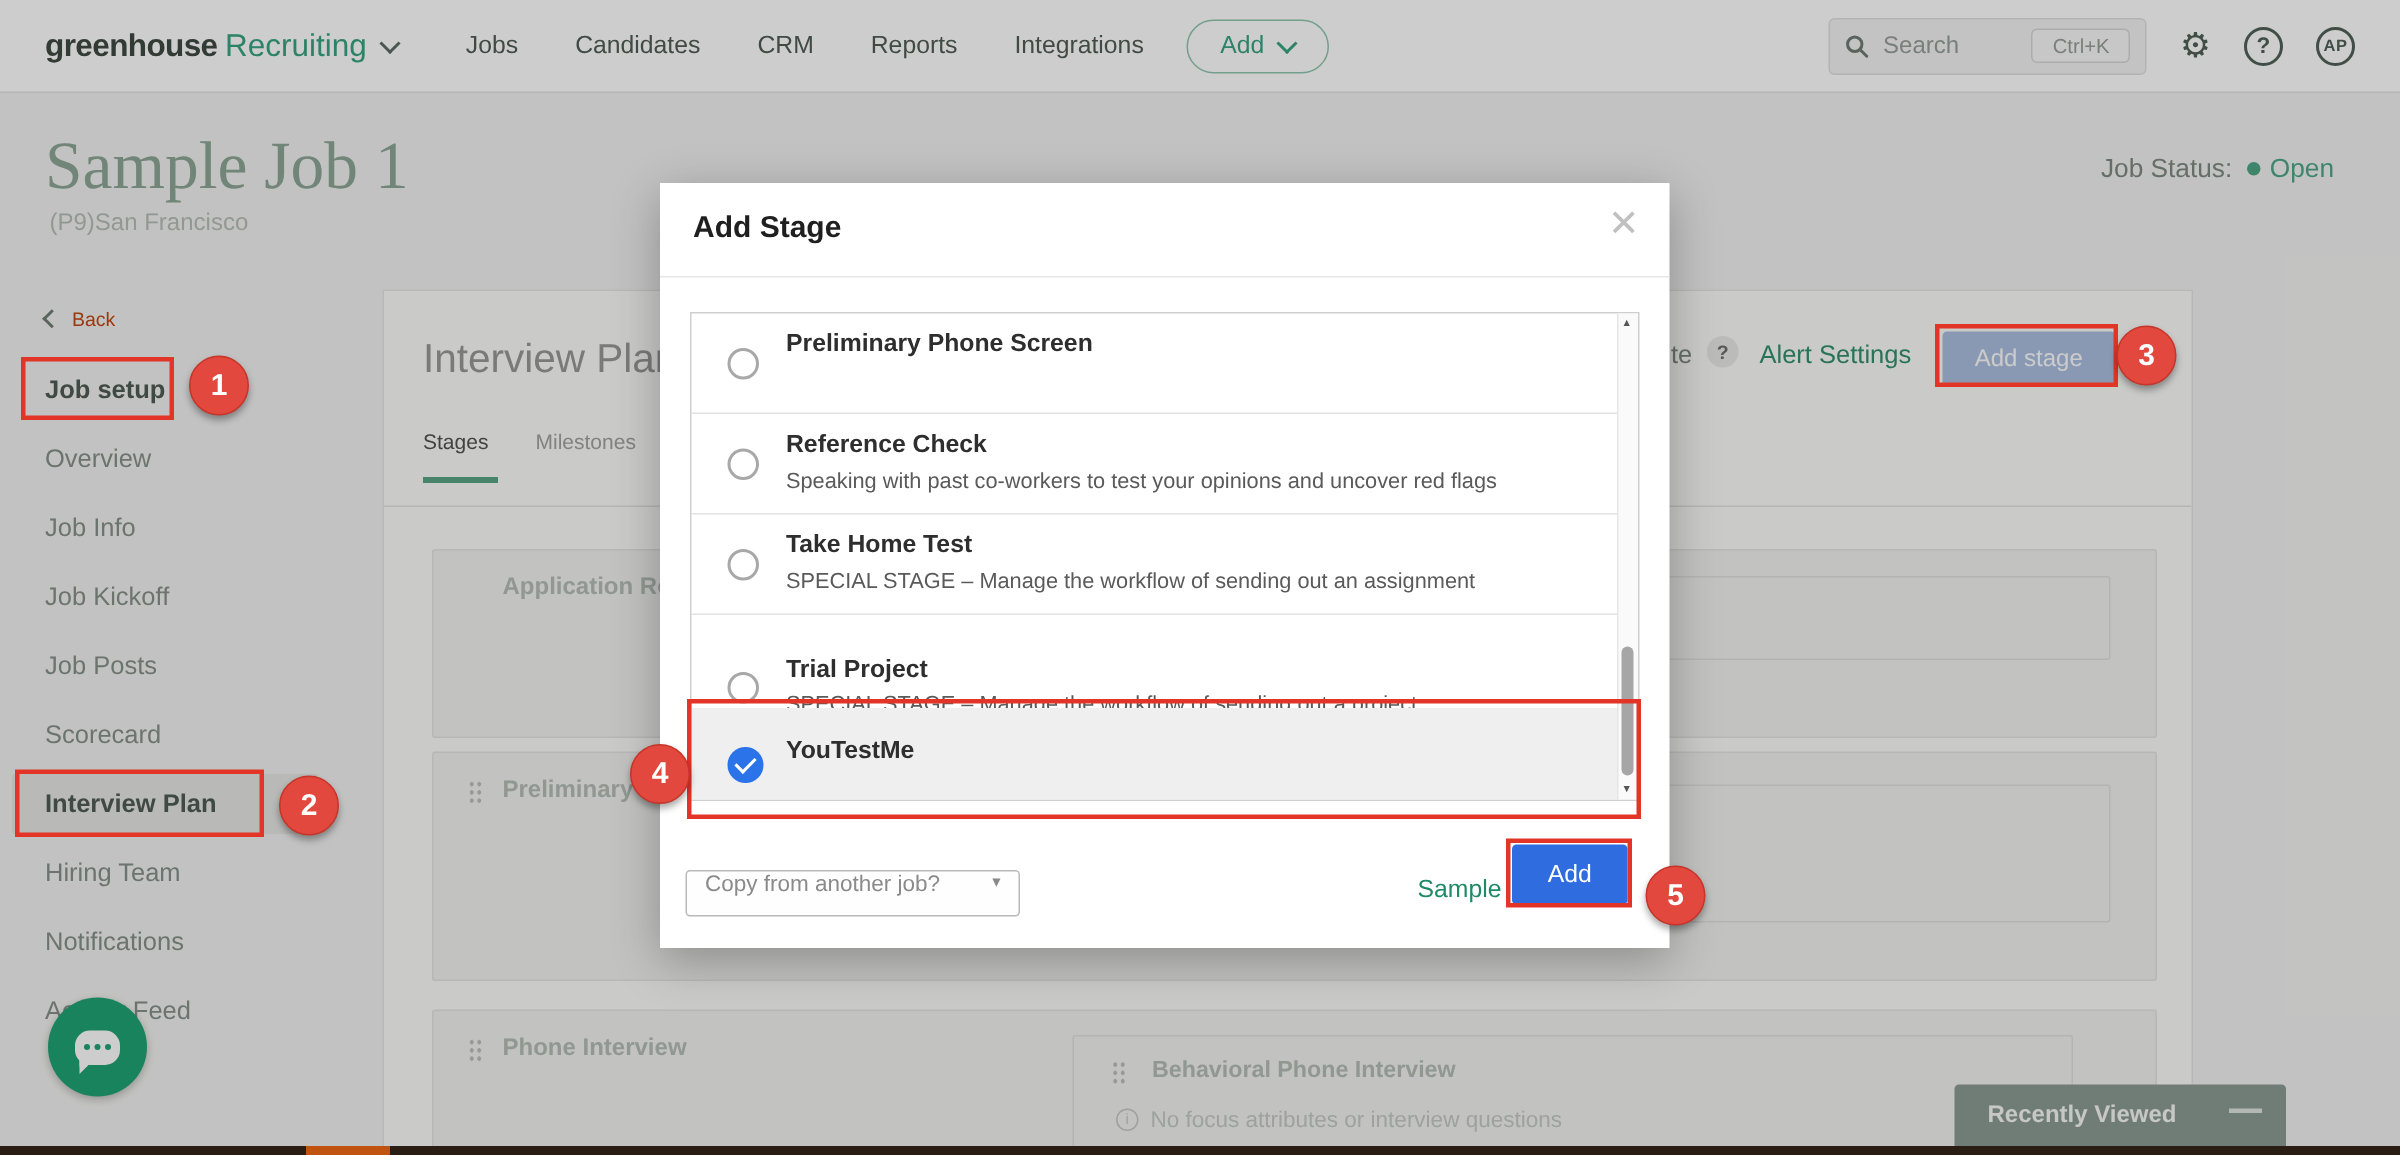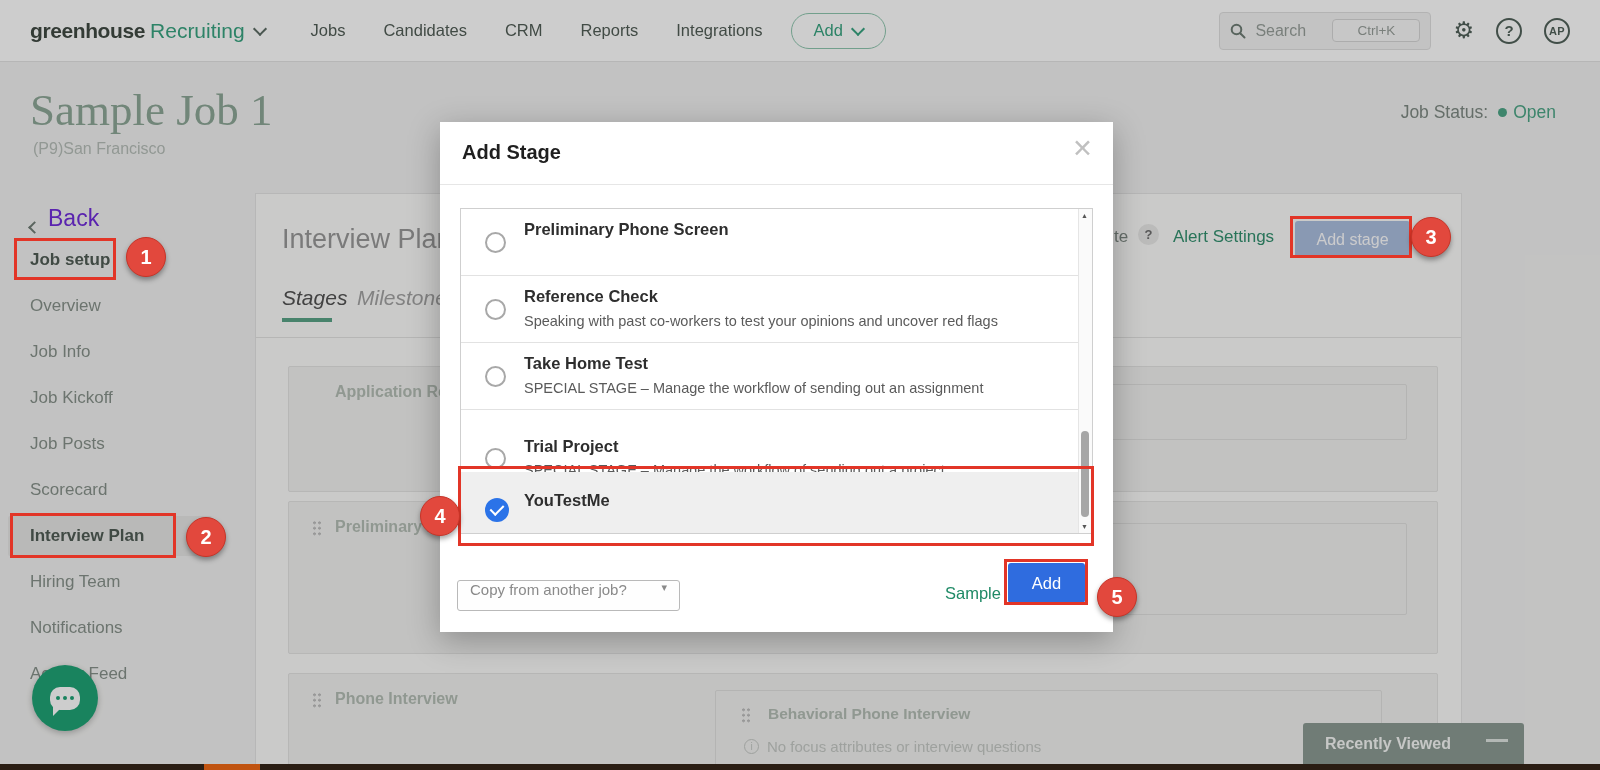--- a/index.html
+++ b/index.html
@@ -15,54 +15,54 @@
   .chev{display:inline-block;width:8px;height:8px;border-right:2px solid currentColor;border-bottom:2px solid currentColor;transform:rotate(45deg);}
   .logo .chev{color:#5a6a62;margin-left:10px;margin-top:-4px;}
   .navlinks{display:flex;align-items:center;margin-left:46px;gap:38px;}
   .navlink{font-size:16.5px;color:#4e5a53;cursor:pointer;}
   .add-pill{margin-left:28px;display:flex;align-items:center;gap:10px;border:1.5px solid #8cc5ad;
             border-radius:19px;height:36px;padding:0 22px;color:#35a27e;font-size:16.5px;background:#fff;cursor:pointer;}
   .add-pill .chev{color:#35a27e;margin-top:-3px;}
   .search{margin-left:auto;width:212px;height:38px;background:#f3f3f3;border:1px solid #dfdfdf;border-radius:4px;
           display:flex;align-items:center;padding:0 10px;box-sizing:border-box;gap:9px;cursor:text;}
   .search-text{font-size:16px;color:#959d98;flex:1;}
-  .kbd{border:1px solid #d6d6d6;border-radius:4px;padding:3px 24px;font-size:13.5px;color:#959d98;background:#f8f8f8;}
+  .kbd{border:1px solid #d6d6d6;border-radius:4px;padding:3px 13px;font-size:13.5px;color:#959d98;background:#f8f8f8;}
   .navicon{margin-left:22px;cursor:pointer;display:flex;align-items:center;justify-content:center;}
   .gear{font-size:23px;color:#4e5f57;}
   .circle-ic{width:26px;height:26px;border:2px solid #4e5f57;border-radius:50%;color:#4e5f57;
              display:flex;align-items:center;justify-content:center;font-size:15px;font-weight:700;box-sizing:border-box;}
   .avatar{font-size:11px;letter-spacing:.3px;}
 
   
   .page-title{position:absolute;left:30px;top:84px;font-family:"Liberation Serif",serif;font-weight:500;
               font-size:45px;color:#8ba595;}
   .page-sub{position:absolute;left:33px;top:140px;font-size:16px;color:#b4bcb7;}
   .job-status{position:absolute;right:44px;top:102px;font-size:17.5px;color:#7c8781;}
   .job-status .dot{display:inline-block;width:9px;height:9px;border-radius:50%;background:#4aa485;margin:0 6px 1px 10px;}
   .job-status .open{color:#4aa485;}
 
   
-  .back{position:absolute;left:30px;top:205px;font-size:23px;color:#6d28d9;cursor:pointer;display:flex;align-items:flex-end;gap:9px;}
+  .back{position:absolute;left:30px;top:205px;font-size:13px;color:#c2410c;cursor:pointer;display:flex;align-items:center;gap:9px;}
   .back .chev{transform:rotate(135deg);width:7px;height:7px;color:#6d7a73;}
   .side-item{position:absolute;left:0;padding-left:30px;height:40px;line-height:40px;font-size:17px;color:#848f88;cursor:pointer;}
   .side-item.bold{font-weight:700;color:#4d5952;}
   .side-item.active{left:8px;padding-left:22px;width:182px;background:#e6e6e5;border-radius:2px;}
 
   
   .chat{position:absolute;left:32px;top:665px;width:66px;height:66px;border-radius:50%;background:#1ba273;
         box-shadow:0 2px 6px rgba(0,0,0,.25);cursor:pointer;display:flex;align-items:center;justify-content:center;}
   .bubble{position:relative;width:30px;height:23px;background:#fff;border-radius:10px;display:flex;align-items:center;justify-content:center;gap:3px;}
   .bubble:after{content:"";position:absolute;left:3px;bottom:-6px;border:5px solid transparent;border-top-color:#fff;border-left-color:#fff;}
   .bubble i{width:4px;height:4px;border-radius:50%;background:#1ba273;}
 
   
   .panel{position:absolute;left:255px;top:193px;width:1207px;height:577px;background:#fbfbfa;
          border:1px solid #e4e4e3;box-sizing:border-box;overflow:hidden;}
   .panel-title{position:absolute;left:26px;top:30px;font-size:27px;color:#969696;}
-  .tab{position:absolute;top:92px;font-size:21px;cursor:pointer;font-style:italic;}
+  .tab{position:absolute;top:92px;font-size:14px;cursor:pointer;}
   .tab.t0{left:26px;color:#4f4f4f;}
   .tab.t1{left:101px;color:#a0a0a0;}
   .tab-underline{position:absolute;left:26px;top:124px;width:50px;height:4px;background:#57a285;}
   .tab-divider{position:absolute;left:0;top:143px;width:100%;height:1px;background:#e2e2e1;}
   .trunc-text{position:absolute;left:858px;top:33px;font-size:17px;color:#7c8781;}
   .help-badge{position:absolute;left:882px;top:30px;width:21px;height:21px;border-radius:50%;background:#e8e8e7;
               color:#6b6b6b;font-size:13px;font-weight:700;display:flex;align-items:center;justify-content:center;}
   .alert-link{position:absolute;left:917px;top:33px;font-size:17px;color:#2f8e6c;cursor:pointer;}
   .addstage-btn{position:absolute;left:1039px;top:27px;width:115px;height:37px;background:#a9bddf;border:none;
                 border-radius:3px;color:#fdfdfe;font-size:16px;cursor:pointer;}

